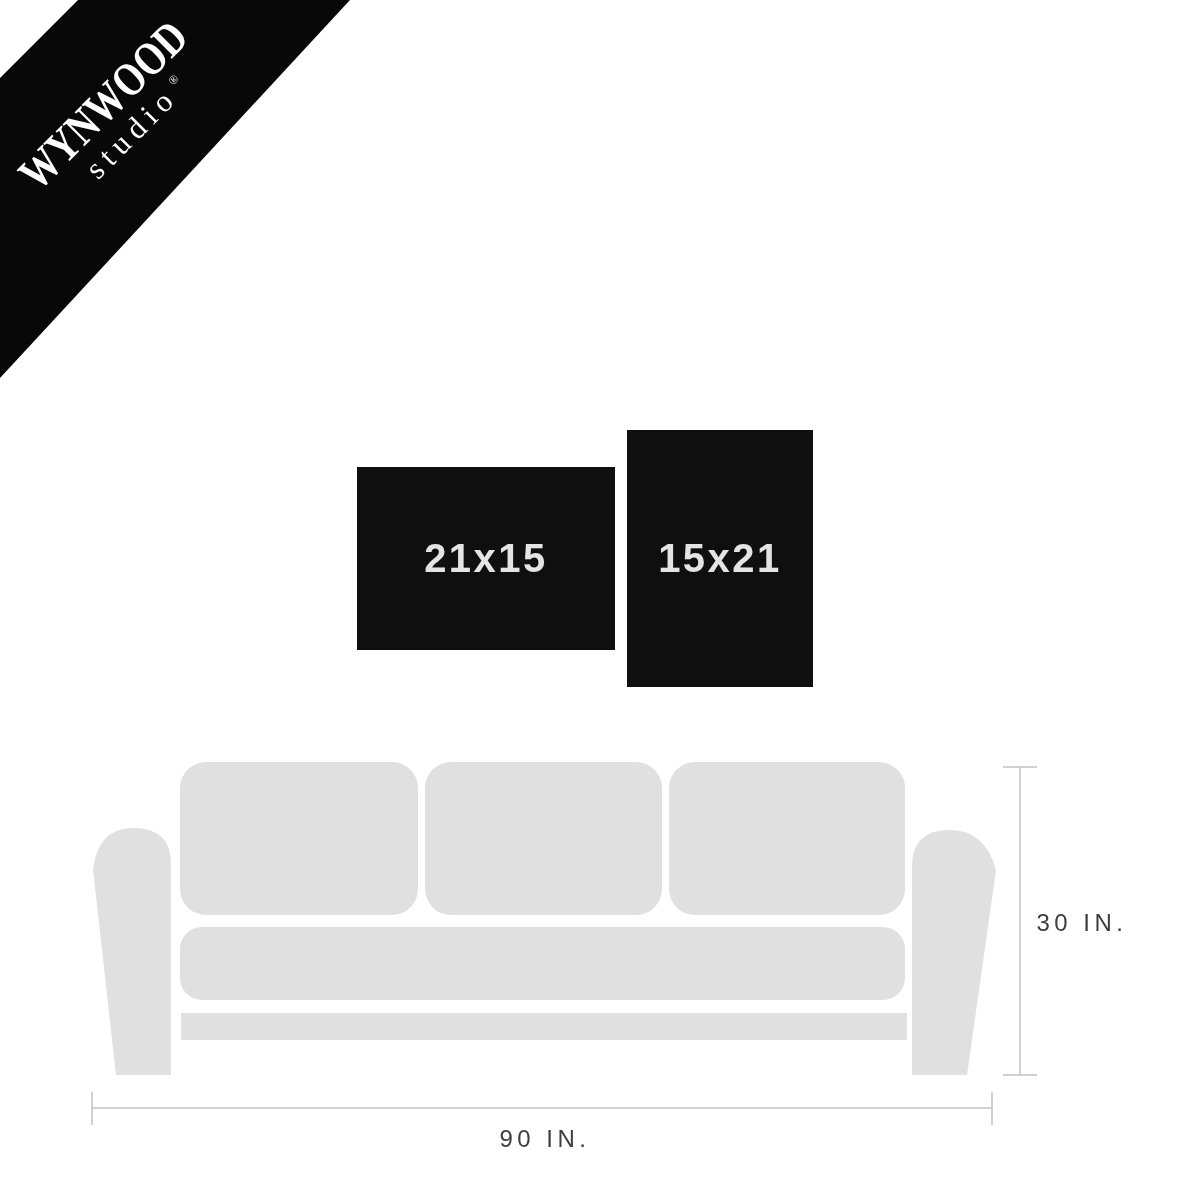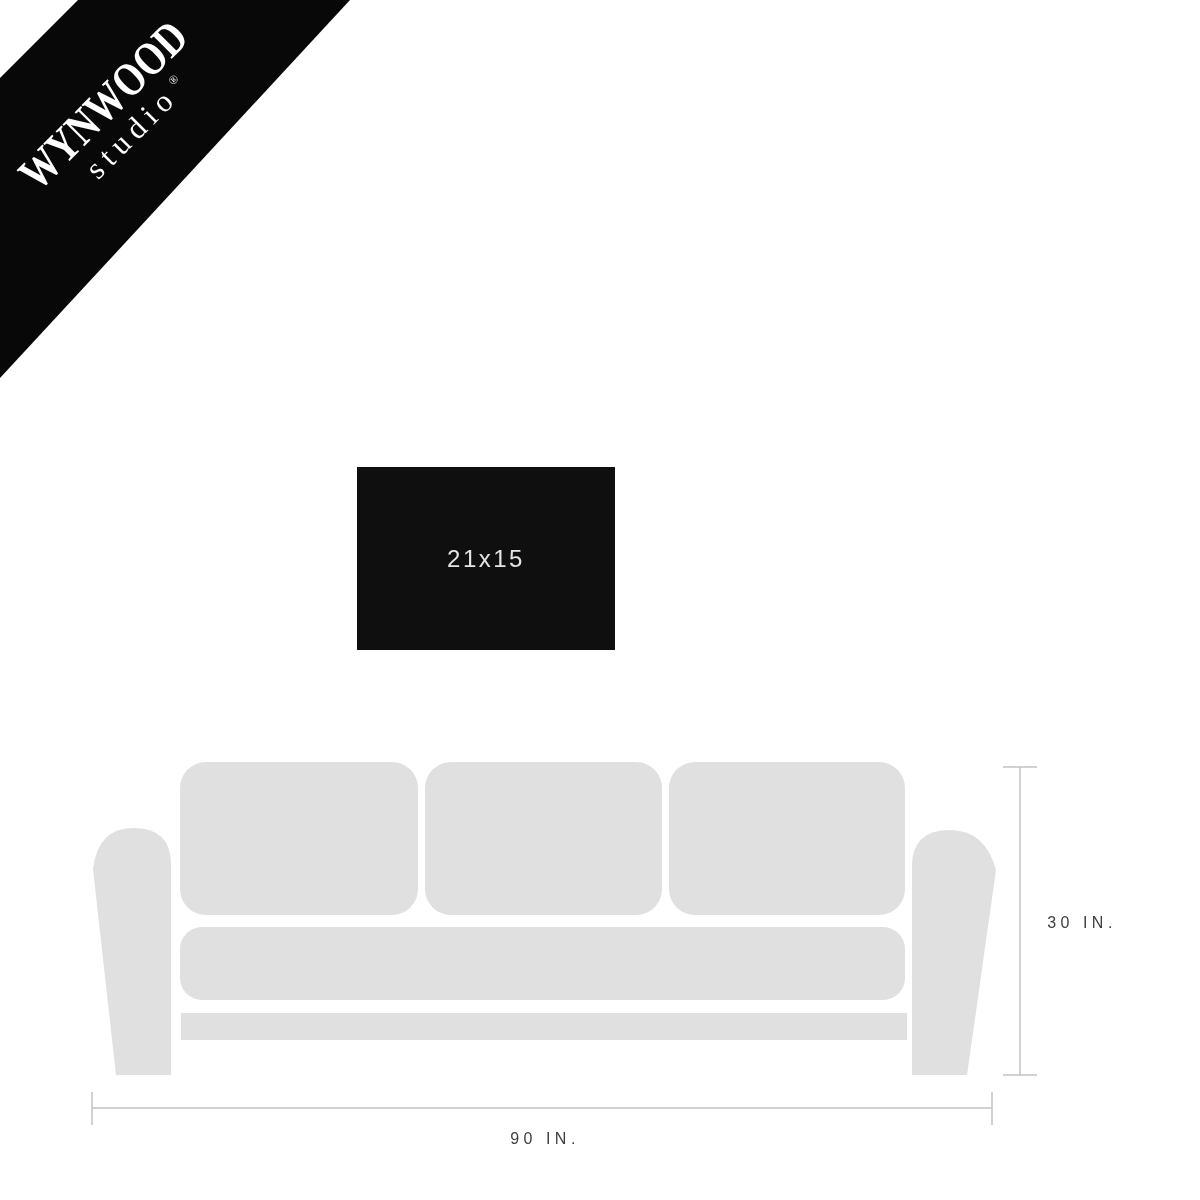--- a/index.html
+++ b/index.html
@@ -47,30 +47,30 @@
     position: absolute;
     background: var(--frame, #0f0f0f);
     display: flex;
     align-items: center;
     justify-content: center;
   }
   .frame.landscape { left: 357px; top: 467px; width: 258px; height: 183px; }
   .frame.portrait  { left: 627px; top: 430px; width: 186px; height: 257px; }
   .frame-label {
     color: var(--frame_text, #e4e4e4);
-    font-size: 24px;
-    font-weight: 400;
+    font-size: 40px;
+    font-weight: 700;
     letter-spacing: 2.5px;
   }
   
   .dim-label {
     position: absolute;
     transform: translate(-50%, -50%);
     color: var(--dim_text, #3e3e3e);
-    font-size: 16px;
+    font-size: 24px;
     font-weight: 400;
     letter-spacing: 4.5px;
     white-space: nowrap;
   }
   .dim-label.width  { left: 545px; top: 1139px; }
   .dim-label.height { left: 1082px; top: 923px; }
 </style>
 </head>
 <body>
 
@@ -107,17 +107,20 @@
         <line x1="1020" y1="767" x2="1020" y2="1075"></line>
         <line x1="1003" y1="767" x2="1037" y2="767"></line>
         <line x1="1003" y1="1075" x2="1037" y2="1075"></line>
       </g>
     </g>
   </svg>
 
   <div class="frame landscape">
     <span class="frame-label">21x15</span>
   </div>
+  <div class="frame portrait">
+    <span class="frame-label">15x21</span>
+  </div>
 
   <div class="dim-label width">90 IN.</div>
   <div class="dim-label height">30 IN.</div>
 
 </div>
 
 </body></html>

